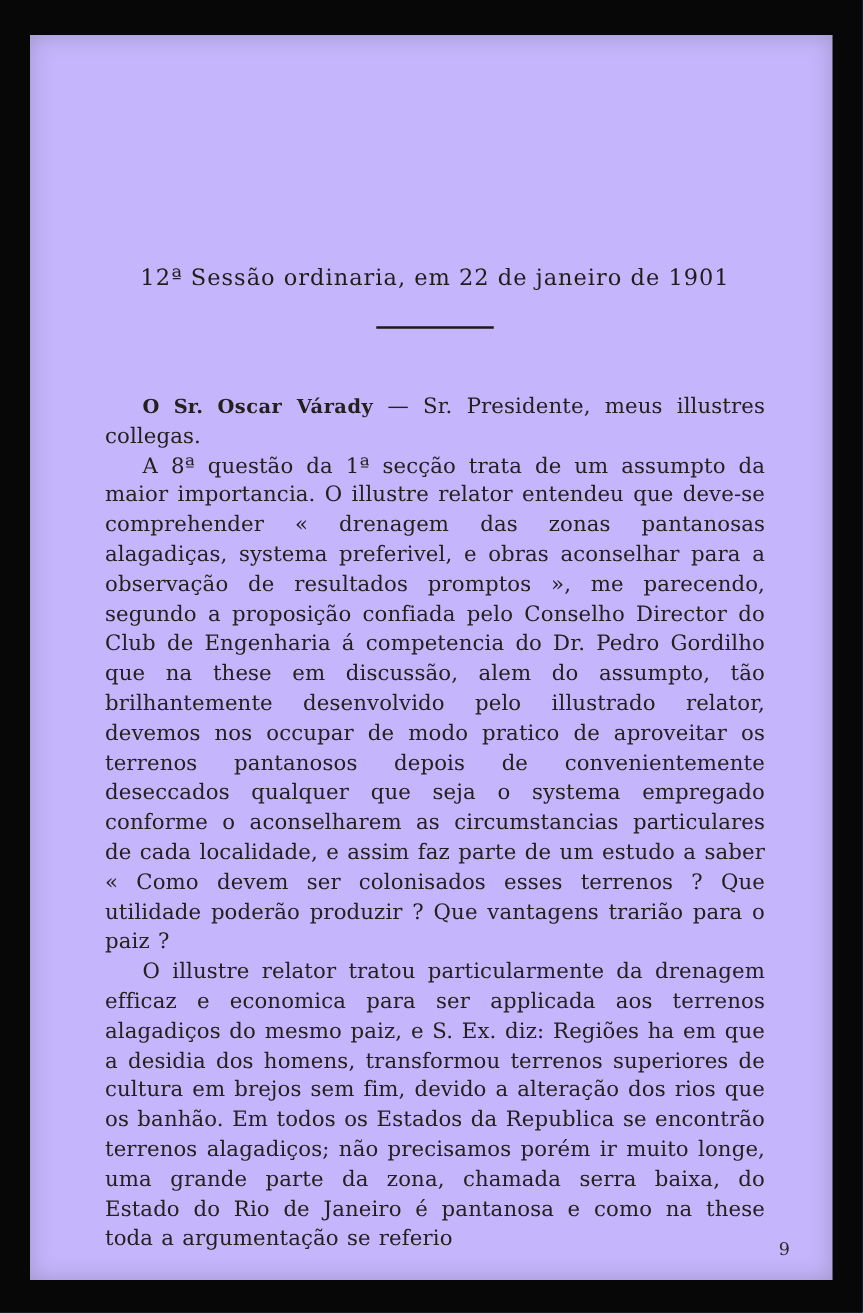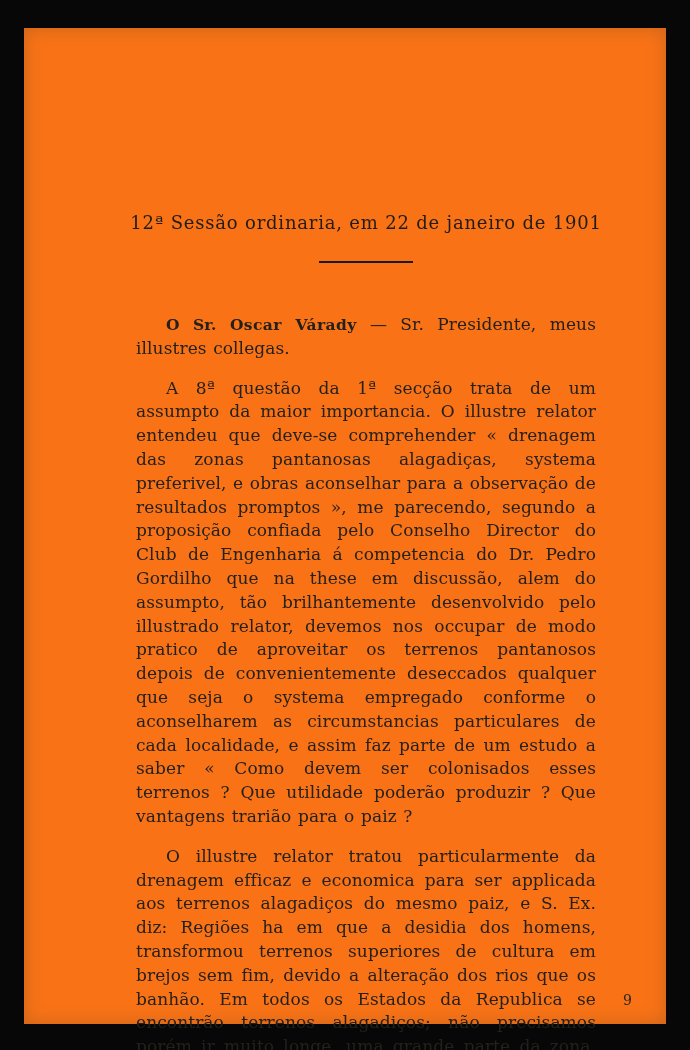--- a/index.html
+++ b/index.html
@@ -18,24 +18,23 @@
     position: absolute;
     inset: 0;
     background: #070707;
   }
   .page {
     position: absolute;
     top: 28px;
     left: 24px;
     right: 24px;
     bottom: 26px;
-    background: #f97316;
+    background: #c4b5fd;
     box-shadow: inset 0 0 18px rgba(60,55,45,0.25);
     color: #24211c;
-    padding-left: 36px;
   }
   .content {
     padding: 0 54px 0 60px;
   }
   .title {
     margin: 184px 0 0 0;
     text-align: center;
     font-size: 18px;
     font-weight: 500;
     letter-spacing: 0.8px;
@@ -51,21 +50,21 @@
   .body-text {
     margin-top: 50px;
     font-size: 17px;
     line-height: 23.8px;
     text-align: justify;
     text-justify: inter-word;
     letter-spacing: 0.1px;
     word-spacing: 1px;
   }
   .body-text p {
-    margin: 16px;
+    margin: 0;
     text-indent: 30px;
   }
   .speaker {
     font-weight: 700;
     font-size: 15.5px;
     letter-spacing: 0.4px;
   }
   .opening-prefix {
     font-weight: 700;
     font-size: 15.5px;

